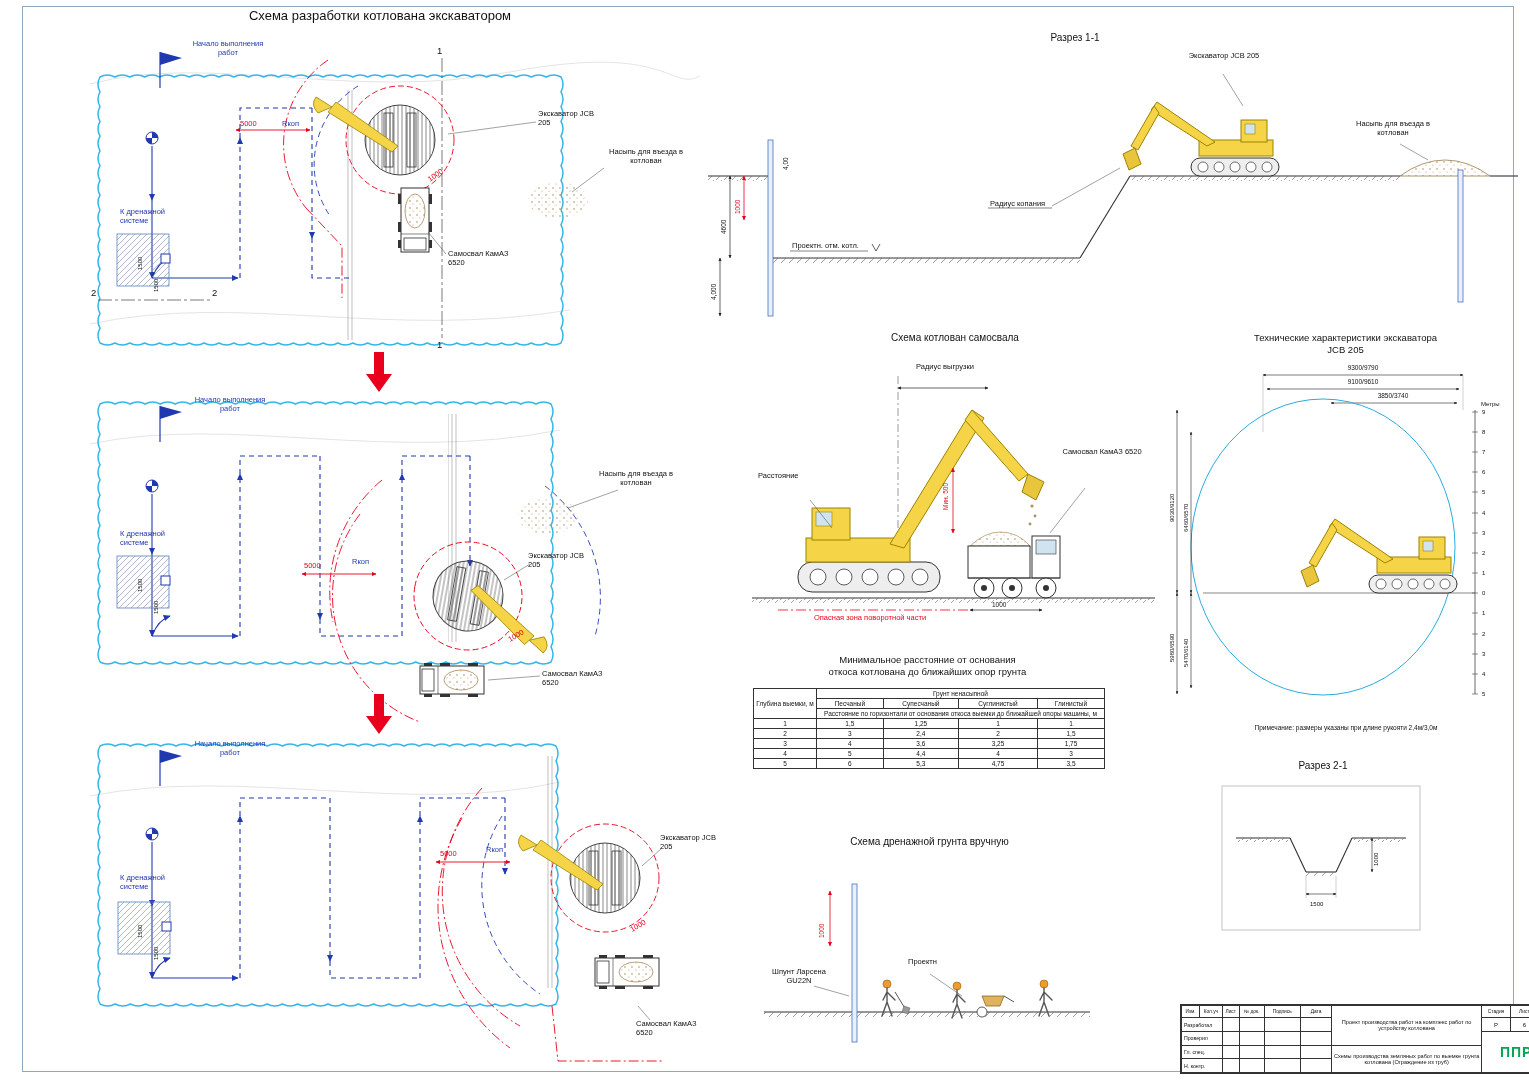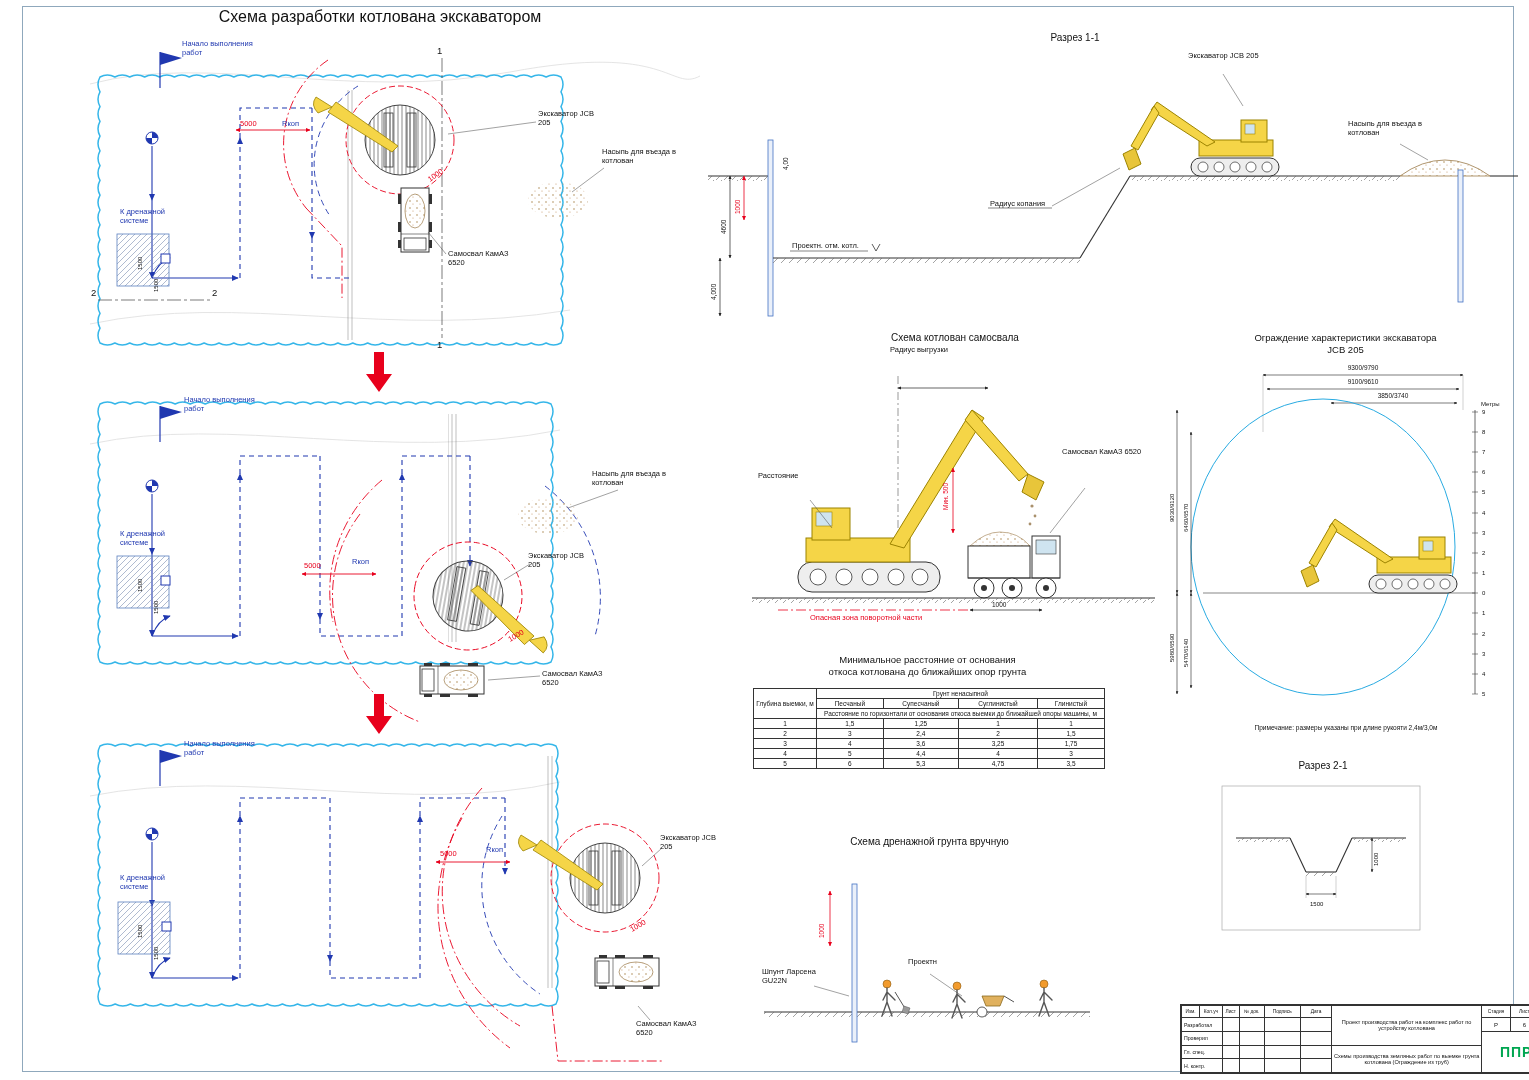--- a/index.html
+++ b/index.html
@@ -1,19 +1,19 @@
 <!DOCTYPE html>
 <html><head>
 <meta charset="utf-8">
 <style>
   *{margin:0;padding:0;box-sizing:border-box}
   html,body{width:1529px;height:1080px;background:#fff;font-family:"Liberation Sans",sans-serif;color:#111;position:relative;overflow:hidden}
   .abs{position:absolute}
   .lbl{position:absolute;font-size:7.5px;line-height:1.15;color:#111}
-  .lbl.c{}
+  .lbl.c{text-align:center}
   .lbl.blue{color:#2038b0}
   .lbl.red{color:#e8001c}
   .title{position:absolute;font-size:10px;color:#111;text-align:center;white-space:nowrap}
   .title.sm{font-size:9.5px;white-space:normal}
   svg.layer{position:absolute;overflow:visible}
   .t{font-size:7.5px;fill:#111;font-family:"Liberation Sans",sans-serif}
   .t.red{fill:#e8001c}.t.blue{fill:#2038b0}.t.big{font-size:9.5px}.t.s6{font-size:6px}.t.s65{font-size:6.5px}
   .contour{fill:none;stroke:#ddd;stroke-width:0.8}
   .dtable{border-collapse:collapse;font-size:6.5px;text-align:center;position:absolute;background:#fff}
   .dtable td{border:1px solid #333;padding:1px 2px;vertical-align:middle}
@@ -103,21 +103,21 @@
   </g>
   <g id="symWorker">
     <circle cy="-20" r="4" fill="#f29b2d" stroke="#8a5a10" stroke-width="0.6"></circle>
     <path d="M0,-16 L0,-2 M0,-2 L-5,12 M0,-2 L5,12 M0,-12 L8,-4 M0,-12 L-4,-4" stroke="#555" stroke-width="1.4" fill="none" stroke-linecap="round"></path>
   </g>
 </defs>
 </svg>
 
 <div class="abs" style="left:22px;top:6px;width:1492px;height:1066px;border:1px solid #8fa8bc"></div>
 
-<div class="title" style="left:170px;top:8px;width:420px;font-size:16px">Схема разработки котлована экскаватором</div>
+<div class="title" style="left:170px;top:8px;width:420px;font-size:13px">Схема разработки котлована экскаватором</div>
 
 <div class="abs" style="left:90px;top:38px;width:610px;height:312px">
   <svg class="layer" width="610" height="312">
     <path class="contour" d="M0,46 C120,14 260,64 420,34 S580,54 610,38"></path>
     <path class="contour" d="M0,286 C150,254 300,302 480,272"></path>
     <path transform="translate(8,37)" fill="none" stroke="#35b6e9" stroke-width="1.5" d="M2,2 q 7.435483870967742,-4 14.870967741935484,0 q 7.435483870967742,-4 14.870967741935484,0 q 7.435483870967742,-4 14.870967741935484,0 q 7.435483870967742,-4 14.870967741935484,0 q 7.435483870967742,-4 14.870967741935484,0 q 7.435483870967742,-4 14.870967741935484,0 q 7.435483870967742,-4 14.870967741935484,0 q 7.435483870967742,-4 14.870967741935484,0 q 7.435483870967742,-4 14.870967741935484,0 q 7.435483870967742,-4 14.870967741935484,0 q 7.435483870967742,-4 14.870967741935484,0 q 7.435483870967742,-4 14.870967741935484,0 q 7.435483870967742,-4 14.870967741935484,0 q 7.435483870967742,-4 14.870967741935484,0 q 7.435483870967742,-4 14.870967741935484,0 q 7.435483870967742,-4 14.870967741935484,0 q 7.435483870967742,-4 14.870967741935484,0 q 7.435483870967742,-4 14.870967741935484,0 q 7.435483870967742,-4 14.870967741935484,0 q 7.435483870967742,-4 14.870967741935484,0 q 7.435483870967742,-4 14.870967741935484,0 q 7.435483870967742,-4 14.870967741935484,0 q 7.435483870967742,-4 14.870967741935484,0 q 7.435483870967742,-4 14.870967741935484,0 q 7.435483870967742,-4 14.870967741935484,0 q 7.435483870967742,-4 14.870967741935484,0 q 7.435483870967742,-4 14.870967741935484,0 q 7.435483870967742,-4 14.870967741935484,0 q 7.435483870967742,-4 14.870967741935484,0 q 7.435483870967742,-4 14.870967741935484,0 q 7.435483870967742,-4 14.870967741935484,0 q 4,7.388888888888889 0,14.777777777777779 q 4,7.388888888888889 0,14.777777777777779 q 4,7.388888888888889 0,14.777777777777779 q 4,7.388888888888889 0,14.777777777777779 q 4,7.388888888888889 0,14.777777777777779 q 4,7.388888888888889 0,14.777777777777779 q 4,7.388888888888889 0,14.777777777777779 q 4,7.388888888888889 0,14.777777777777779 q 4,7.388888888888889 0,14.777777777777779 q 4,7.388888888888889 0,14.777777777777779 q 4,7.388888888888889 0,14.777777777777779 q 4,7.388888888888889 0,14.777777777777779 q 4,7.388888888888889 0,14.777777777777779 q 4,7.388888888888889 0,14.777777777777779 q 4,7.388888888888889 0,14.777777777777779 q 4,7.388888888888889 0,14.777777777777779 q 4,7.388888888888889 0,14.777777777777779 q 4,7.388888888888889 0,14.777777777777779 q -7.435483870967742,4 -14.870967741935484,0 q -7.435483870967742,4 -14.870967741935484,0 q -7.435483870967742,4 -14.870967741935484,0 q -7.435483870967742,4 -14.870967741935484,0 q -7.435483870967742,4 -14.870967741935484,0 q -7.435483870967742,4 -14.870967741935484,0 q -7.435483870967742,4 -14.870967741935484,0 q -7.435483870967742,4 -14.870967741935484,0 q -7.435483870967742,4 -14.870967741935484,0 q -7.435483870967742,4 -14.870967741935484,0 q -7.435483870967742,4 -14.870967741935484,0 q -7.435483870967742,4 -14.870967741935484,0 q -7.435483870967742,4 -14.870967741935484,0 q -7.435483870967742,4 -14.870967741935484,0 q -7.435483870967742,4 -14.870967741935484,0 q -7.435483870967742,4 -14.870967741935484,0 q -7.435483870967742,4 -14.870967741935484,0 q -7.435483870967742,4 -14.870967741935484,0 q -7.435483870967742,4 -14.870967741935484,0 q -7.435483870967742,4 -14.870967741935484,0 q -7.435483870967742,4 -14.870967741935484,0 q -7.435483870967742,4 -14.870967741935484,0 q -7.435483870967742,4 -14.870967741935484,0 q -7.435483870967742,4 -14.870967741935484,0 q -7.435483870967742,4 -14.870967741935484,0 q -7.435483870967742,4 -14.870967741935484,0 q -7.435483870967742,4 -14.870967741935484,0 q -7.435483870967742,4 -14.870967741935484,0 q -7.435483870967742,4 -14.870967741935484,0 q -7.435483870967742,4 -14.870967741935484,0 q -7.435483870967742,4 -14.870967741935484,0 q -4,-7.388888888888889 0,-14.777777777777779 q -4,-7.388888888888889 0,-14.777777777777779 q -4,-7.388888888888889 0,-14.777777777777779 q -4,-7.388888888888889 0,-14.777777777777779 q -4,-7.388888888888889 0,-14.777777777777779 q -4,-7.388888888888889 0,-14.777777777777779 q -4,-7.388888888888889 0,-14.777777777777779 q -4,-7.388888888888889 0,-14.777777777777779 q -4,-7.388888888888889 0,-14.777777777777779 q -4,-7.388888888888889 0,-14.777777777777779 q -4,-7.388888888888889 0,-14.777777777777779 q -4,-7.388888888888889 0,-14.777777777777779 q -4,-7.388888888888889 0,-14.777777777777779 q -4,-7.388888888888889 0,-14.777777777777779 q -4,-7.388888888888889 0,-14.777777777777779 q -4,-7.388888888888889 0,-14.777777777777779 q -4,-7.388888888888889 0,-14.777777777777779 q -4,-7.388888888888889 0,-14.777777777777779 Z"></path>
     <rect x="255" y="52" width="9" height="250" fill="url(#pVert)" opacity="0.55"></rect>
     <line x1="352" y1="20" x2="352" y2="300" stroke="#444" stroke-width="0.7" stroke-dasharray="14 3 3 3"></line>
     <line x1="8" y1="262" x2="120" y2="262" stroke="#444" stroke-width="0.7" stroke-dasharray="14 3 3 3"></line>
     <use href="#symFlag" transform="translate(70,14)"></use>
@@ -335,21 +335,21 @@
     <line x1="12" y1="250" x2="415" y2="250" stroke="#333" stroke-width="1.1"></line>
     <rect x="12" y="250" width="403" height="5" fill="url(#pTick)"></rect>
     <line x1="213" y1="120" x2="213" y2="185" stroke="#e8001c" stroke-width="0.8" marker-start="url(#mR)" marker-end="url(#mR)"></line>
     <text x="208" y="162" class="t s65 red" transform="rotate(-90 208 162)">Мин. 500</text>
     <path d="M38,262 H230" stroke="#e8001c" stroke-width="0.8" stroke-dasharray="10 3 2 3"></path>
     <line x1="230" y1="262" x2="302" y2="262" stroke="#222" stroke-width="0.7" marker-start="url(#mK)" marker-end="url(#mK)"></line>
     <text x="252" y="259" class="t s65">1000</text>
     <line x1="70" y1="152" x2="92" y2="180" stroke="#444" stroke-width="0.5"></line>
     <line x1="345" y1="140" x2="310" y2="185" stroke="#444" stroke-width="0.5"></line>
   </svg>
-  <div class="lbl c" style="left:150px;top:14px;width:110px">Радиус выгрузки</div>
+  <div class="lbl c" style="left:150px;top:31px;width:110px">Радиус выгрузки</div>
   <div class="lbl" style="left:18px;top:140px;width:60px">Расстояние</div>
   <div class="lbl c" style="left:322px;top:116px;width:80px">Самосвал КамАЗ 6520</div>
   <div class="lbl red c" style="left:70px;top:282px;width:120px">Опасная зона поворотной части</div>
 </div>
 
 <div class="abs" style="left:735px;top:654px;width:385px;height:170px">
   <div class="title sm" style="left:0;top:0;width:385px">Минимальное расстояние от основания</div>
   <div class="title sm" style="left:0;top:12px;width:385px">откоса котлована до ближайших опор грунта</div>
   <table class="dtable" style="left:18px;top:34px;width:352px">
     <tbody>
@@ -424,21 +424,21 @@
       <line x1="22" y1="-10" x2="32" y2="-4" stroke="#555" stroke-width="1"></line>
     </g>
     <line x1="62" y1="130" x2="97" y2="140" stroke="#444" stroke-width="0.5"></line>
     <line x1="178" y1="118" x2="210" y2="140" stroke="#444" stroke-width="0.5"></line>
   </svg>
   <div class="lbl c" style="left:10px;top:132px;width:74px">Шпунт Ларсена GU22N</div>
   <div class="lbl" style="left:156px;top:122px;width:55px">Проектн</div>
 </div>
 
 <div class="abs" style="left:1163px;top:332px;width:365px;height:415px">
-  <div class="title sm" style="left:0;top:0;width:365px">Ограждение характеристики экскаватора</div>
+  <div class="title sm" style="left:0;top:0;width:365px">Технические характеристики экскаватора</div>
   <div class="title sm" style="left:0;top:12px;width:365px">JCB 205</div>
   <svg class="layer" width="365" height="355" style="left:0;top:30px">
     <text x="200" y="8" text-anchor="middle" class="t s65">9300/9790</text>
     <line x1="100" y1="13" x2="300" y2="13" stroke="#222" stroke-width="0.6" marker-start="url(#mK)" marker-end="url(#mK)"></line>
     <text x="200" y="22" text-anchor="middle" class="t s65">9100/9610</text>
     <line x1="104" y1="27" x2="296" y2="27" stroke="#222" stroke-width="0.6" marker-start="url(#mK)" marker-end="url(#mK)"></line>
     <text x="230" y="36" text-anchor="middle" class="t s65">3850/3740</text>
     <line x1="168" y1="41" x2="294" y2="41" stroke="#222" stroke-width="0.6" marker-start="url(#mK)" marker-end="url(#mK)"></line>
     <line x1="100" y1="13" x2="100" y2="70" stroke="#888" stroke-width="0.4"></line>
     <line x1="300" y1="13" x2="300" y2="48" stroke="#888" stroke-width="0.4"></line>

